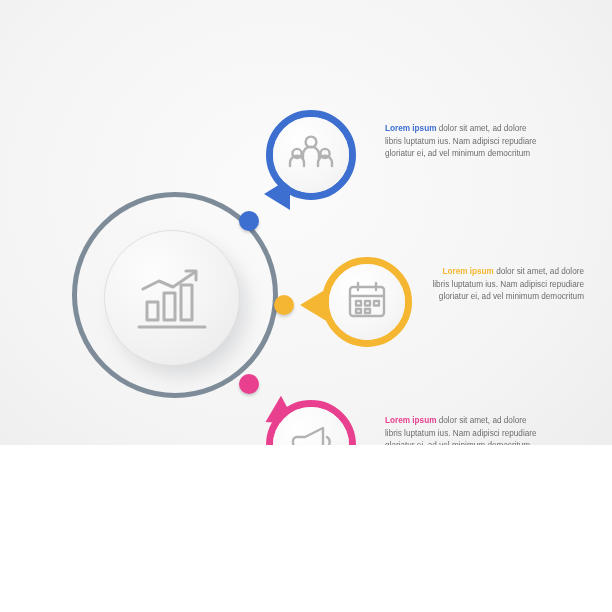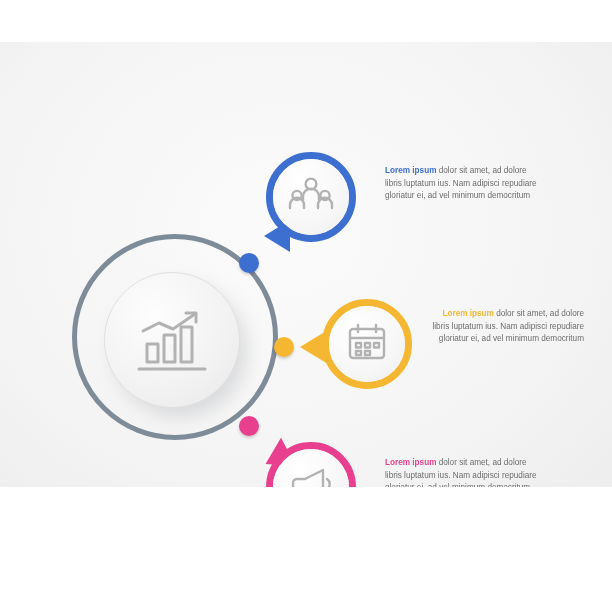--- a/index.html
+++ b/index.html
@@ -12,21 +12,20 @@
     font-family: "Liberation Sans", sans-serif;
     background: #ffffff;
   }
   #canvas {
     position: relative;
     width: 612px;
     height: 445px;
     overflow: hidden;
     background:
       radial-gradient(ellipse 700px 600px at 46% 42%, #fbfbfb 0%, #f4f4f4 42%, #e9e9e9 78%, #e2e2e2 100%);
-    margin-top: 42px;
   }
   
   .outer-ring {
     position: absolute;
     left: 72px;
     top: 192px;
     width: 206px;
     height: 206px;
     border-radius: 50%;
     border: 5px solid #7e8c99;

